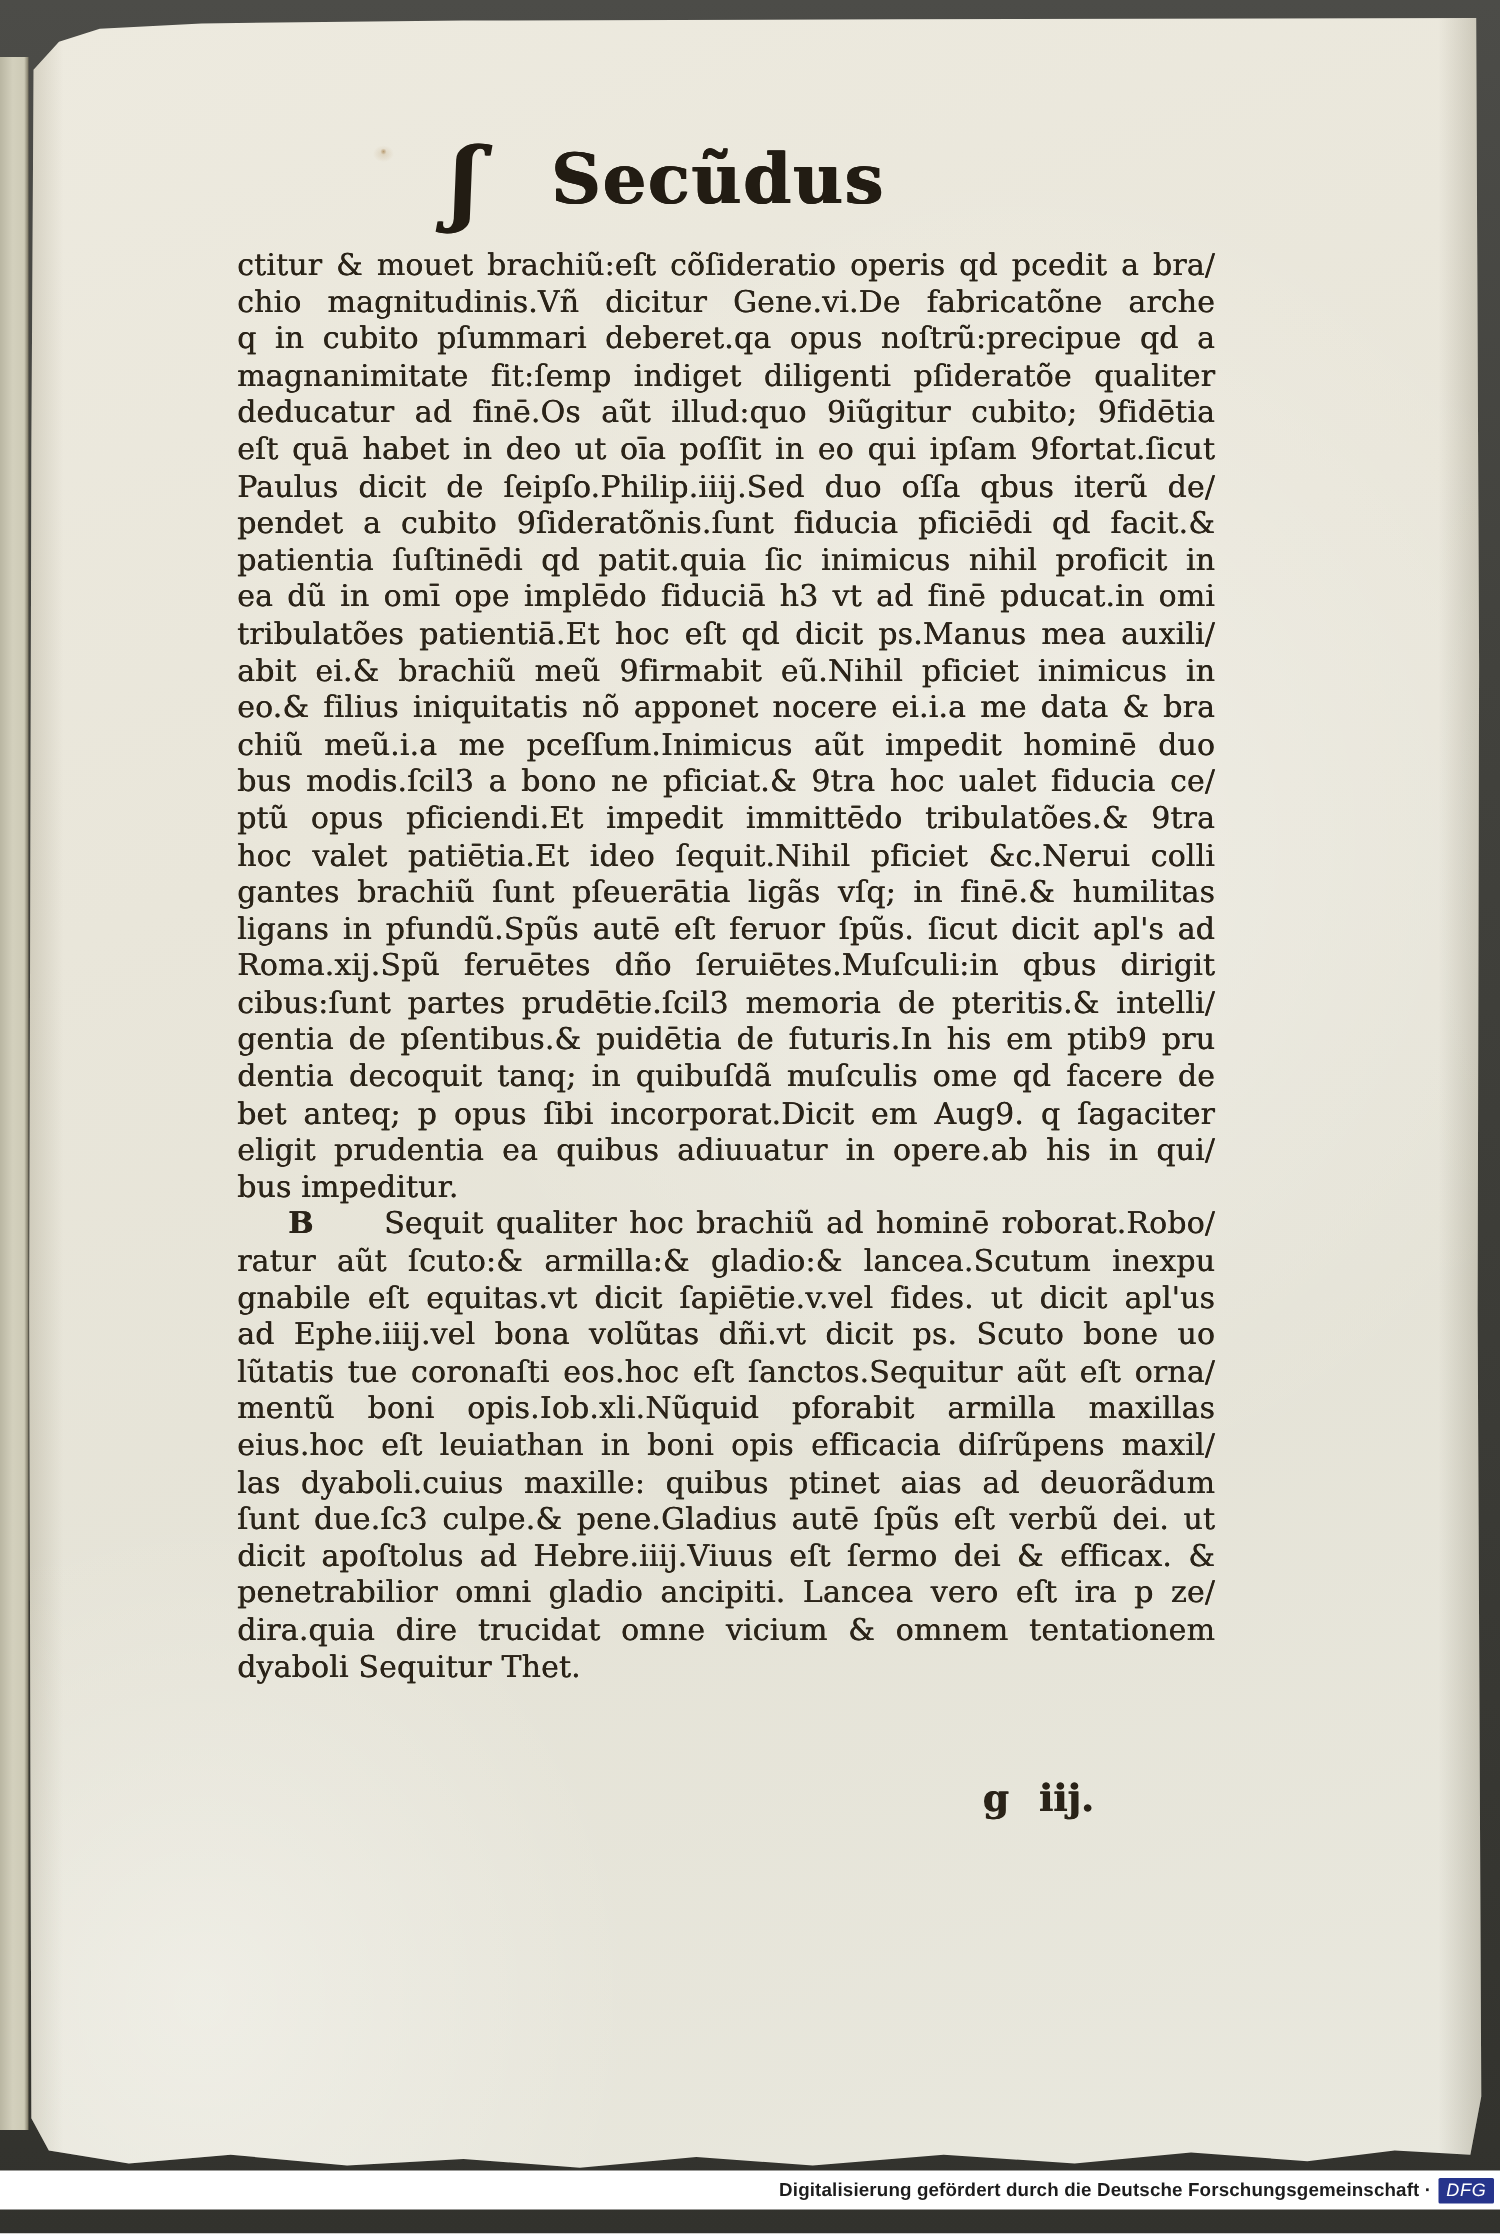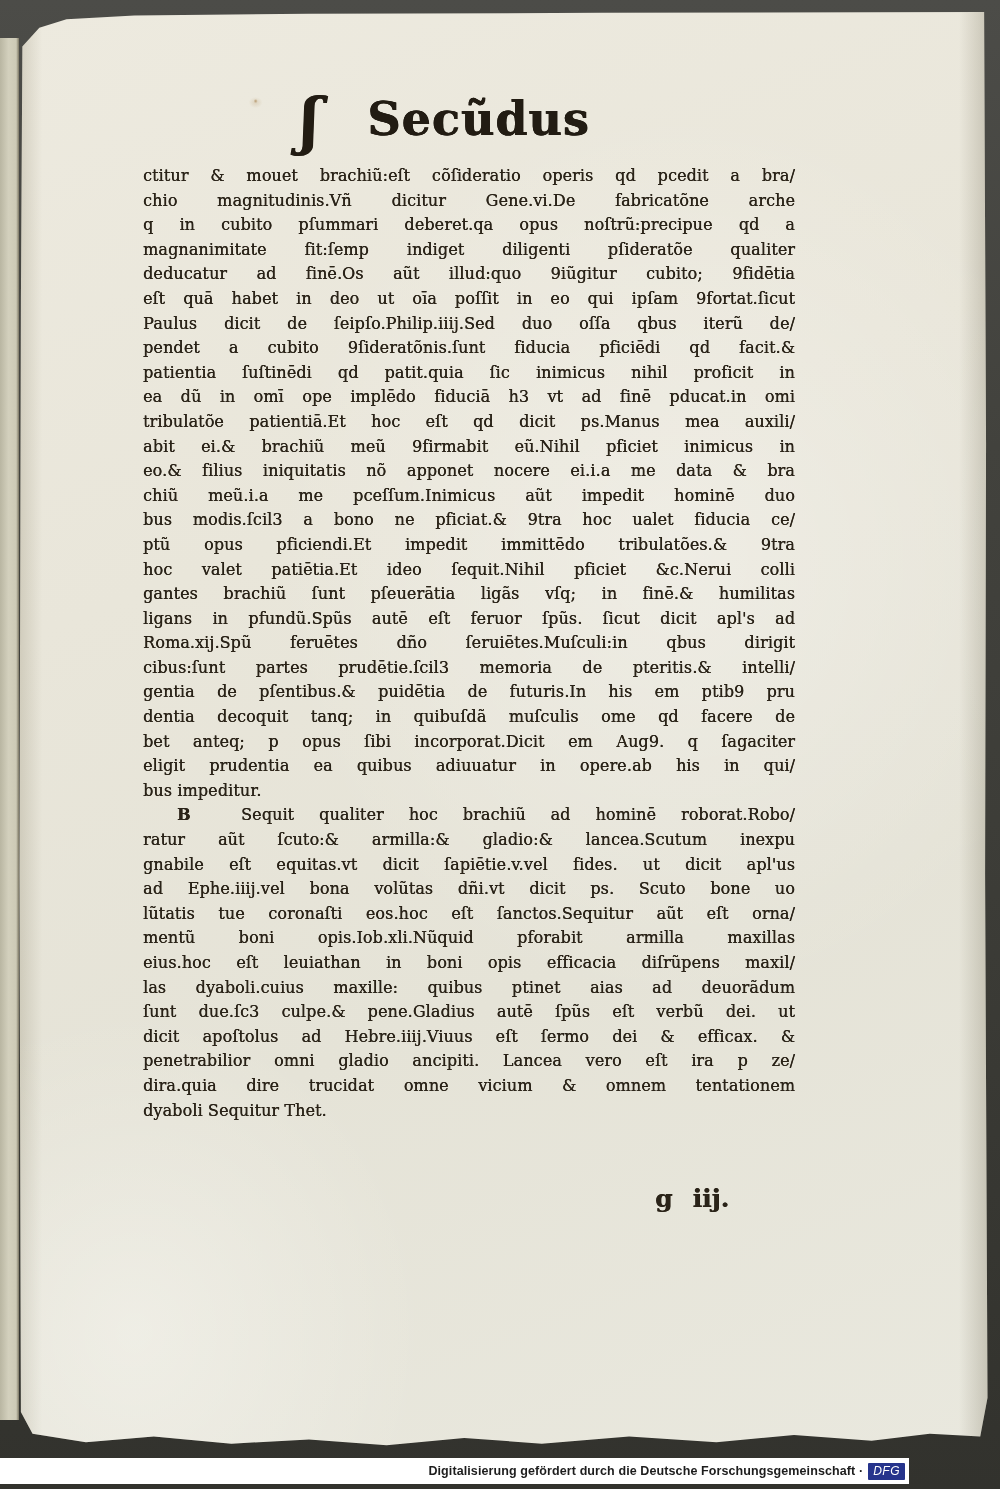--- a/index.html
+++ b/index.html
@@ -41,23 +41,23 @@
   .paraph{
     font-size:58px;line-height:58px;font-weight:bold;font-style:italic;
     transform:scaleY(1.05);
     text-shadow:0.6px 0 0 #221c13;
   }
   .title{
     font-size:46px;line-height:54px;font-weight:bold;letter-spacing:1px;
     text-shadow:0.7px 0 0 #221c13, 0 0.4px 0 #221c13;
   }
   .textblock{
-    position:absolute;left:125px;top:152px;width:652px;
+    position:absolute;left:140px;top:152px;width:652px;
     color:#2a2318;
-    font-size:16px;line-height:24.6px;
+    font-size:20px;line-height:24.6px;
     text-shadow:0.25px 0 0 currentColor;
     letter-spacing:0.1px;
   }
   .tline{
     text-align:justify;
     text-align-last:justify;
     white-space:normal;
     height:24.6px;overflow:visible;
   }
   .tline.lastline{text-align-last:left;}
@@ -66,21 +66,21 @@
     flex:0 0 auto;margin-left:34px;width:64px;font-weight:bold;
   }
   .tline.hasinitial .run{flex:1 1 auto;text-align:justify;text-align-last:justify;}
   .signature{
     position:absolute;left:637px;top:1172px;
     display:flex;gap:20px;
     font-size:25px;font-weight:bold;color:#2a2318;
     text-shadow:0.5px 0 0 currentColor;
   }
   .footer{
-    position:absolute;left:0;bottom:5px;width:909px;height:26px;
+    position:absolute;left:0;bottom:16px;width:1000px;height:26px;
     background:#ffffff;
     display:flex;align-items:center;justify-content:flex-end;
     gap:5px;padding-right:4px;box-sizing:border-box;
     font-family:"Liberation Sans", sans-serif;
   }
   .credit{
     font-size:12.5px;font-weight:bold;color:#1d1d1d;letter-spacing:0.1px;
   }
   .dfg{
     background:#26348c;color:#ffffff;
@@ -107,21 +107,21 @@
           <div class="tline">ctitur &amp; mouet brachiũ:eſt cõſideratio operis qd pcedit a bra/</div>
           <div class="tline">chio magnitudinis.Vñ dicitur Gene.vi.De fabricatõne arche</div>
           <div class="tline">q in cubito pſummari deberet.qa opus noſtrũ:precipue qd a</div>
           <div class="tline">magnanimitate fit:ſemp indiget diligenti pſideratõe qualiter</div>
           <div class="tline">deducatur ad finē.Os aũt illud:quo 9iũgitur cubito; 9fidētia</div>
           <div class="tline">eſt quā habet in deo ut oīa poſſit in eo qui ipſam 9fortat.ſicut</div>
           <div class="tline">Paulus dicit de ſeipſo.Philip.iiij.Sed duo oſſa qbus iterũ de/</div>
           <div class="tline">pendet a cubito 9ſideratõnis.ſunt fiducia pficiēdi qd facit.&amp;</div>
           <div class="tline">patientia ſuſtinēdi qd patit.quia ſic inimicus nihil proficit in</div>
           <div class="tline">ea dũ in omī ope implēdo fiduciā h3 vt ad finē pducat.in omi</div>
-          <div class="tline">tribulatõe patientiā.Et hoc eſt qd dicit ps.Manus mea auxili/</div>
+          <div class="tline">tribulatões patientiā.Et hoc eſt qd dicit ps.Manus mea auxili/</div>
           <div class="tline">abit ei.&amp; brachiũ meũ 9firmabit eũ.Nihil pficiet inimicus in</div>
           <div class="tline">eo.&amp; filius iniquitatis nõ apponet nocere ei.i.a me data &amp; bra</div>
           <div class="tline">chiũ meũ.i.a me pceſſum.Inimicus aũt impedit hominē duo</div>
           <div class="tline">bus modis.ſcil3 a bono ne pficiat.&amp; 9tra hoc ualet fiducia ce/</div>
           <div class="tline">ptũ opus pficiendi.Et impedit immittēdo tribulatões.&amp; 9tra</div>
           <div class="tline">hoc valet patiētia.Et ideo ſequit.Nihil pficiet &amp;c.Nerui colli</div>
           <div class="tline">gantes brachiũ ſunt pſeuerātia ligãs vſq; in finē.&amp; humilitas</div>
           <div class="tline">ligans in pfundũ.Spũs autē eſt feruor ſpũs. ſicut dicit apl's ad</div>
           <div class="tline">Roma.xij.Spũ feruētes dño ſeruiētes.Muſculi:in qbus dirigit</div>
           <div class="tline">cibus:ſunt partes prudētie.ſcil3 memoria de pteritis.&amp; intelli/</div>

